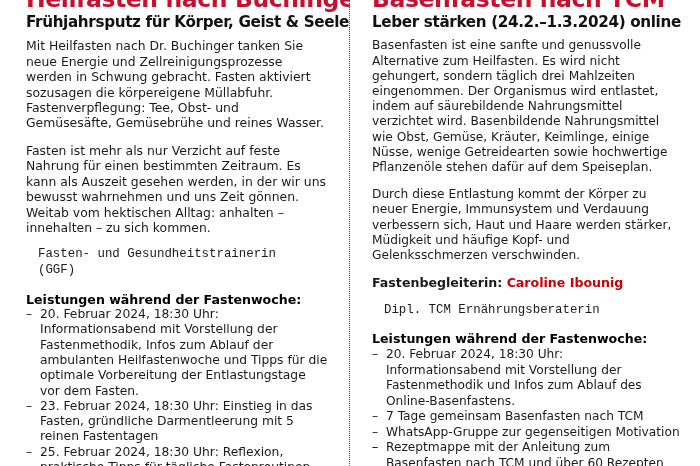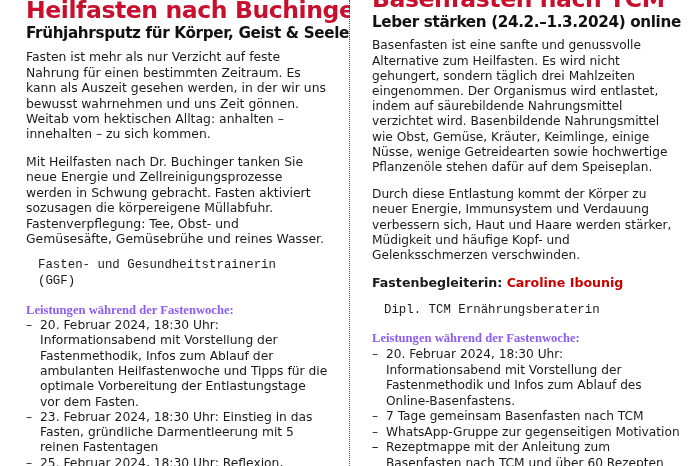--- a/index.html
+++ b/index.html
@@ -20,21 +20,21 @@
     width: 700px;
     height: 466px;
     box-sizing: border-box;
     display: flex;
     overflow: hidden;
   }
 
   .column {
     box-sizing: border-box;
     width: 350px;
-    padding: 11px 22px 0 26px;
+    padding: 0 22px 0 26px;
     overflow: hidden;
   }
   .column.right {
     padding: 0 18px 16px 22px;
   }
 
   .divider {
     position: absolute;
     left: 349px;
     top: 0;
@@ -109,22 +109,21 @@
     margin: 12px;
     color: #1a1a1a;
     font-family: Liberation Mono, monospace;
   }
 
   .section-title {
     font-size: 12.6px;
     line-height: 15.6px;
     font-weight: bold;
     margin: 13px 0 0 0;
-    color: #8b5cf6;
-    font-family: Liberation Serif, serif;
+    color: #000000;
   }
   .column.right .section-title { margin-top: 13px; }
 
   ul.svc {
     list-style: none;
     margin: 0;
     padding: 0;
   }
   ul.svc li {
     position: relative;
@@ -150,22 +149,22 @@
 
 <div class="page">
 
   <div class="divider"></div>
 
   <div class="column left">
     <h1 class="headline">Heilfasten nach Buchinger</h1>
     <h2 class="subhead">Frühjahrsputz für Körper, Geist &amp; Seele</h2>
 
     <div class="body-block">
+      <p class="para">Mit Heilfasten nach Dr. Buchinger tanken Sie neue Energie und Zellreinigungsprozesse werden in Schwung gebracht. Fasten aktiviert sozusagen die körpereigene Müllabfuhr. Fastenverpflegung: Tee, Obst- und Gemüsesäfte, Gemüsebrühe und reines Wasser.</p>
       <p class="para">Fasten ist mehr als nur Verzicht auf feste Nahrung für einen bestimmten Zeitraum. Es kann als Auszeit gesehen werden, in der wir uns bewusst wahrnehmen und uns Zeit gönnen. Weitab vom hektischen Alltag: anhalten – innehalten – zu sich kommen.</p>
-      <p class="para">Mit Heilfasten nach Dr. Buchinger tanken Sie neue Energie und Zellreinigungsprozesse werden in Schwung gebracht. Fasten aktiviert sozusagen die körpereigene Müllabfuhr. Fastenverpflegung: Tee, Obst- und Gemüsesäfte, Gemüsebrühe und reines Wasser.</p>
 
       <p class="guide-role">Fasten- und Gesundheitstrainerin (GGF)</p>
 
       <p class="section-title">Leistungen während der Fastenwoche:</p>
 
       <ul class="svc">
         <li>
           <span class="dash">–</span><span class="dt">20. Februar 2024, 18:30 Uhr:</span><span> Informationsabend mit Vorstellung der Fastenmethodik, Infos zum Ablauf der ambulanten Heilfastenwoche und Tipps für die optimale Vorbereitung der Entlastungstage vor dem Fasten.</span>
         </li>
         <li>

